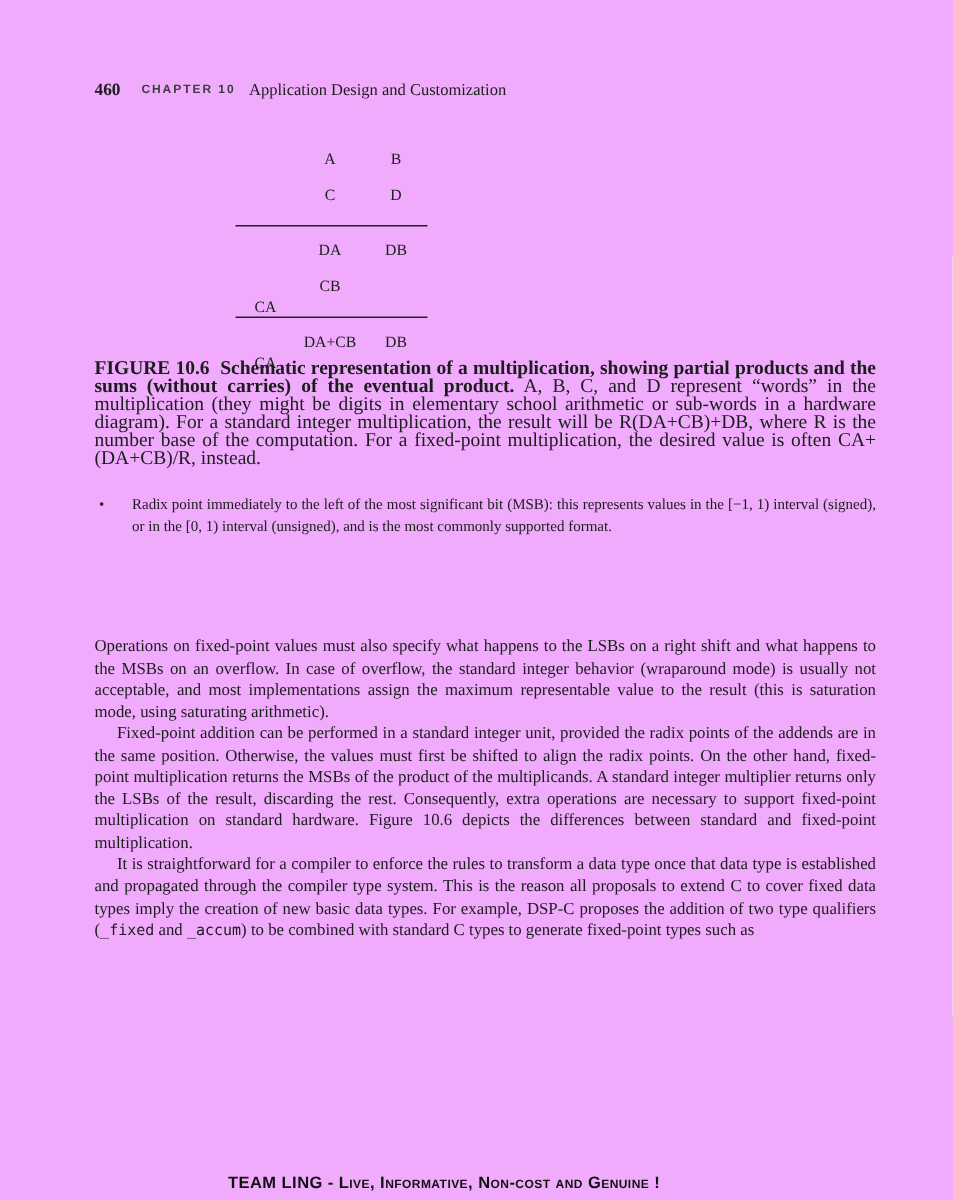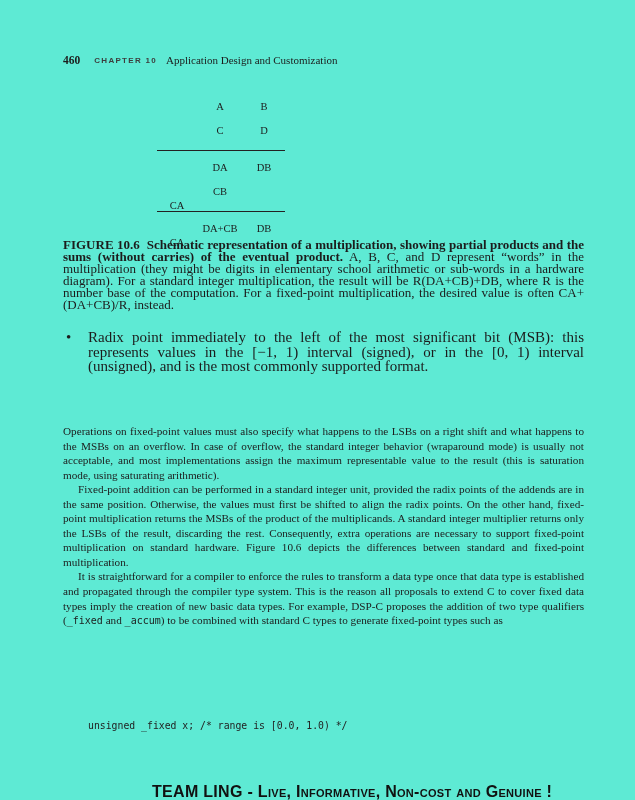--- a/index.html
+++ b/index.html
@@ -3,21 +3,21 @@
 <meta charset="utf-8">
 <style>
   * { margin: 0; padding: 0; box-sizing: border-box; }
   html, body { width: 635px; height: 800px; background: #ffffff; }
   body {
     position: relative;
     font-family: "Liberation Serif", serif;
     color: #1c1c1c;
     overflow: hidden;
   }
-  .page { position: absolute; inset: 0; background: #5eead4; }
+  .page { position: absolute; inset: 0; background: #f0abfc; }
 
   
   .running-head { position: absolute; left: 63px; top: 50px; white-space: nowrap; }
   .folio { font-weight: bold; font-size: 11.5px; margin-right: 14px; }
   .chap-label {
     font-weight: bold; font-size: 8px; letter-spacing: 1.3px;
     color: #3d3d3d; margin-right: 9px;
     font-family: "Liberation Sans", sans-serif;
     position: relative; top: -1px;
   }
@@ -35,21 +35,21 @@
   
   .caption {
     position: absolute; left: 63px; top: 239px; width: 521px;
     font-size: 13px; line-height: 11.9px; text-align: justify;
   }
   .cap-label { font-weight: bold; margin-right: 7px; }
 
   
   .bullets {
     position: absolute; left: 63px; top: 330px; width: 521px;
-    list-style: none; font-size: 15px; line-height: 14.6px; text-align: justify;
+    list-style: none; font-size: 10px; line-height: 14.6px; text-align: justify;
   }
   .bullets li { position: relative; padding-left: 25px; margin-bottom: 13px; }
   .bullets li::before { content: "\2022"; position: absolute; left: 3px; }
 
   
   .body-text {
     position: absolute; left: 63px; top: 424px; width: 521px;
     font-size: 11.2px; line-height: 14.55px; text-align: justify;
   }
   .para { text-indent: 15px; }
@@ -64,21 +64,21 @@
     position: absolute; left: 88px; top: 690px;
     font-family: "DejaVu Sans Mono", "Liberation Mono", monospace;
     font-size: 9.8px; line-height: 14.4px; color: #222;
     white-space: pre;
   }
 
   
   .footer {
     position: absolute; left: 152px; top: 783px;
     font-family: "Liberation Sans", sans-serif;
-    font-weight: bold; font-size: 16px; letter-spacing: 0.3px;
+    font-weight: bold; font-size: 11px; letter-spacing: 0.3px;
     font-variant: small-caps; color: #111;
     white-space: nowrap;
   }
 </style>
 </head>
 <body>
 
 <div class="page">
 
   <div class="running-head">
@@ -123,20 +123,19 @@
     <li>Radix point immediately to the left of the most significant bit (MSB): this represents values in the [−1, 1) interval (signed), or in the [0, 1) interval (unsigned), and is the most commonly supported format.</li>
   </ul>
 
   <div class="body-text">
     <p class="para noindent"><span>Operations on fixed-point values must also specify what happens to the LSBs on a right shift and what happens to the MSBs on an overflow. In case of overflow, the standard integer behavior (</span><span class="italic">wraparound mode</span><span>) is usually not acceptable, and most implementations assign the maximum representable value to the result (this is </span><span class="italic">saturation mode</span><span>, using saturating arithmetic).</span></p>
     <p class="para"><span>Fixed-point </span><span class="italic">addition</span><span> can be performed in a standard integer unit, provided the radix points of the addends are in the same position. Otherwise, the values must first be shifted to align the radix points. On the other hand, fixed-point </span><span class="italic">multiplication</span><span> returns the MSBs of the product of the multiplicands. A standard integer multiplier returns only the LSBs of the result, discarding the rest. Consequently, extra operations are necessary to support fixed-point multiplication on standard hardware. Figure 10.6 depicts the differences between standard and fixed-point multiplication.</span></p>
     <p class="para"><span>It is straightforward for a compiler to enforce the rules to transform a data type once that data type is established and propagated through the compiler type system. This is the reason all proposals to extend C to cover fixed data types imply the creation of new basic data types. For example, DSP-C proposes the addition of two type qualifiers (</span><span class="mono">_fixed</span><span> and </span><span class="mono">_accum</span><span>) to be combined with standard C types to generate fixed-point types such as</span></p>
   </div>
 
   <div class="code">
-    <div class="code-line">unsigned _fixed x; /* range is [0.0, 1.0) */</div>
     
     
   </div>
 
   <div class="footer">TEAM LING - Live, Informative, Non-cost and Genuine !</div>
 
 </div>
 
 </body></html>

